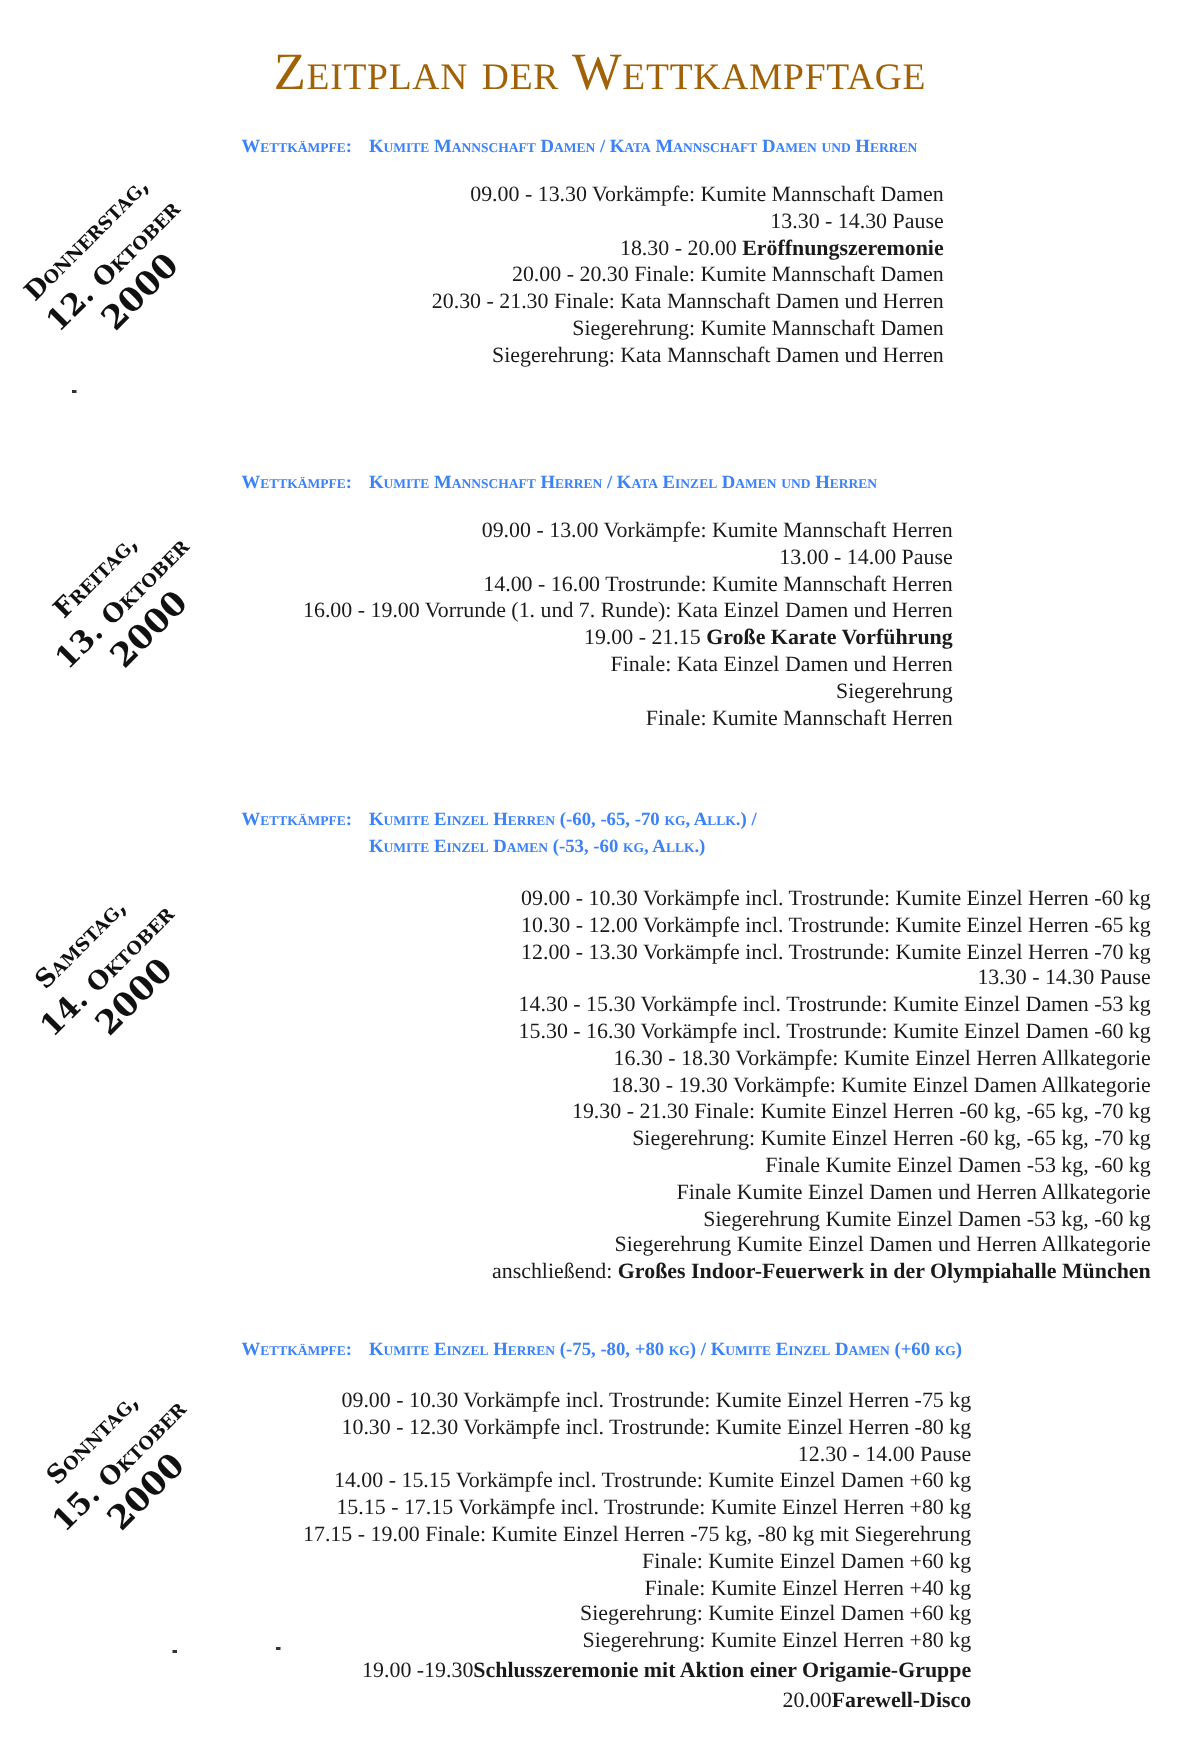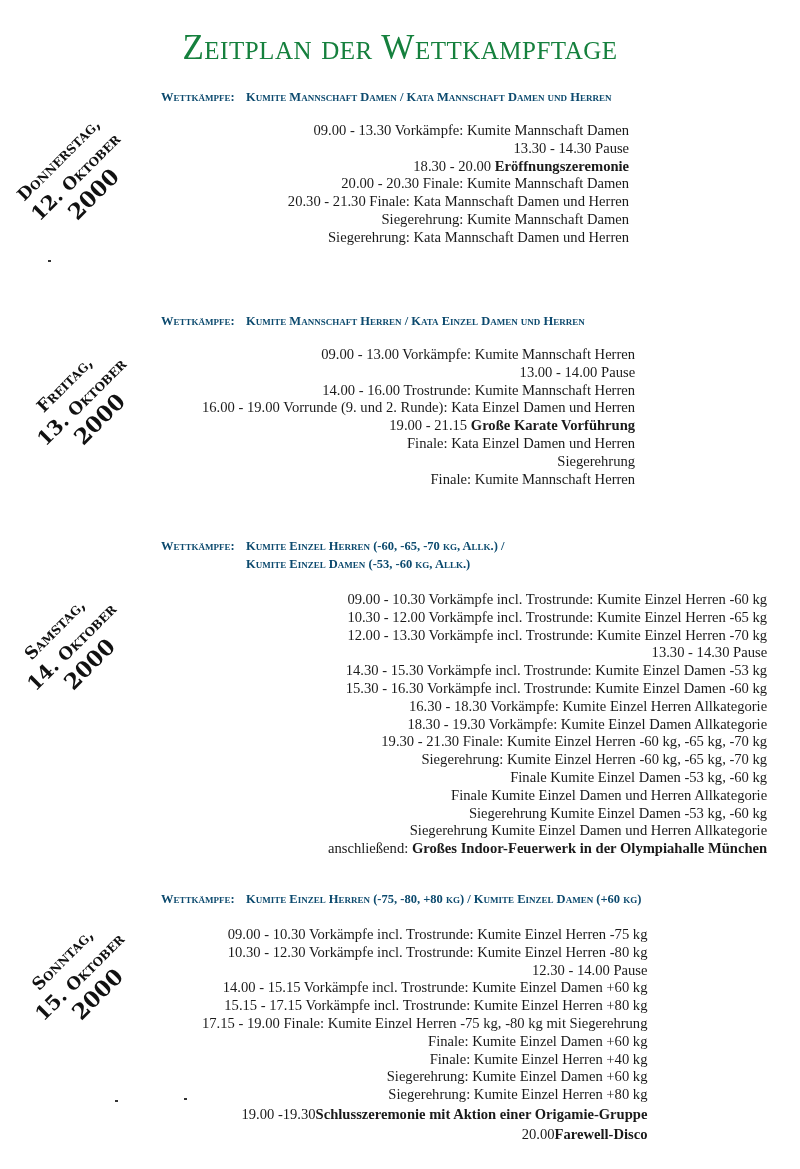--- a/index.html
+++ b/index.html
@@ -2,26 +2,26 @@
 <html><head>
 <meta charset="utf-8">
 <style>
   html, body { margin: 0; padding: 0; background: #ffffff; }
   body {
     width: 800px; height: 1169px; position: relative; overflow: hidden;
     font-family: "Liberation Serif", "DejaVu Serif", serif; color: #1a1a1a;
   }
   .title {
     position: absolute; left: 0; width: 800px; top: 28px; text-align: center;
-    font-size: 35px; font-variant: small-caps; letter-spacing: 0.5px; color: #15803d;
+    font-size: 35px; font-variant: small-caps; letter-spacing: 0.5px; color: #a16207;
   }
   .section { position: absolute; left: 0; width: 800px; }
   .wk {
     position: absolute; left: 161px; font-size: 12.5px; font-weight: bold;
-    font-variant: small-caps; color: #0c4a6e; white-space: nowrap; line-height: 18px;
+    font-variant: small-caps; color: #3b82f6; white-space: nowrap; line-height: 18px;
   }
   .wk .lbl { display: inline-block; width: 85px; }
   .wk .line2 { padding-left: 85px; display: block; }
   .rows { position: absolute; left: 202px; font-size: 14.6px; line-height: 17.8px; text-align: right; }
   .row { white-space: nowrap; height: 17.8px; }
   .row .time { display: inline; }
   .row.cont { padding-left: 126px; }
   .row .b { font-weight: bold; margin-top: 48px; }
   .row .time.wide { display: inline-block; width: 86px; }
   .row.sp { margin-top: 2px; }
@@ -63,21 +63,21 @@
       <div class="date" style="left: 24px; top: 365px;">
         <span class="d1">Freitag,</span>
         <span class="d2"><span>13. </span><span class="sc">Oktober</span></span>
         <span class="d3">2000</span>
       </div>
       <div class="wk" style="top: 312px;"><span class="lbl">Wettkämpfe:</span><span>Kumite Mannschaft Herren / Kata Einzel Damen und Herren</span></div>
       <div class="rows" style="top: 346px;">
         <div class="row"><span class="time">09.00 - 13.00 </span><span>Vorkämpfe: Kumite Mannschaft Herren</span></div>
         <div class="row"><span class="time">13.00 - 14.00 </span><span>Pause</span></div>
         <div class="row"><span class="time">14.00 - 16.00 </span><span>Trostrunde: Kumite Mannschaft Herren</span></div>
-        <div class="row"><span class="time">16.00 - 19.00 </span><span>Vorrunde (9. und 2. Runde): Kata Einzel Damen und Herren</span></div>
+        <div class="row"><span class="time">16.00 - 19.00 </span><span>Vorrunde (1. und 7. Runde): Kata Einzel Damen und Herren</span></div>
         <div class="row"><span class="time">19.00 - 21.15 </span><span class="b">Große Karate Vorführung</span></div>
         <div class="row cont"><span>Finale: Kata Einzel Damen und Herren</span></div>
         <div class="row cont"><span>Siegerehrung</span></div>
         <div class="row cont"><span>Finale: Kumite Mannschaft Herren</span></div>
       </div>
     </div>
     <div class="section" style="top: 0px;">
       <div class="date" style="left: 14px; top: 610px;">
         <span class="d1">Samstag,</span>
         <span class="d2"><span>14. </span><span class="sc">Oktober</span></span>

